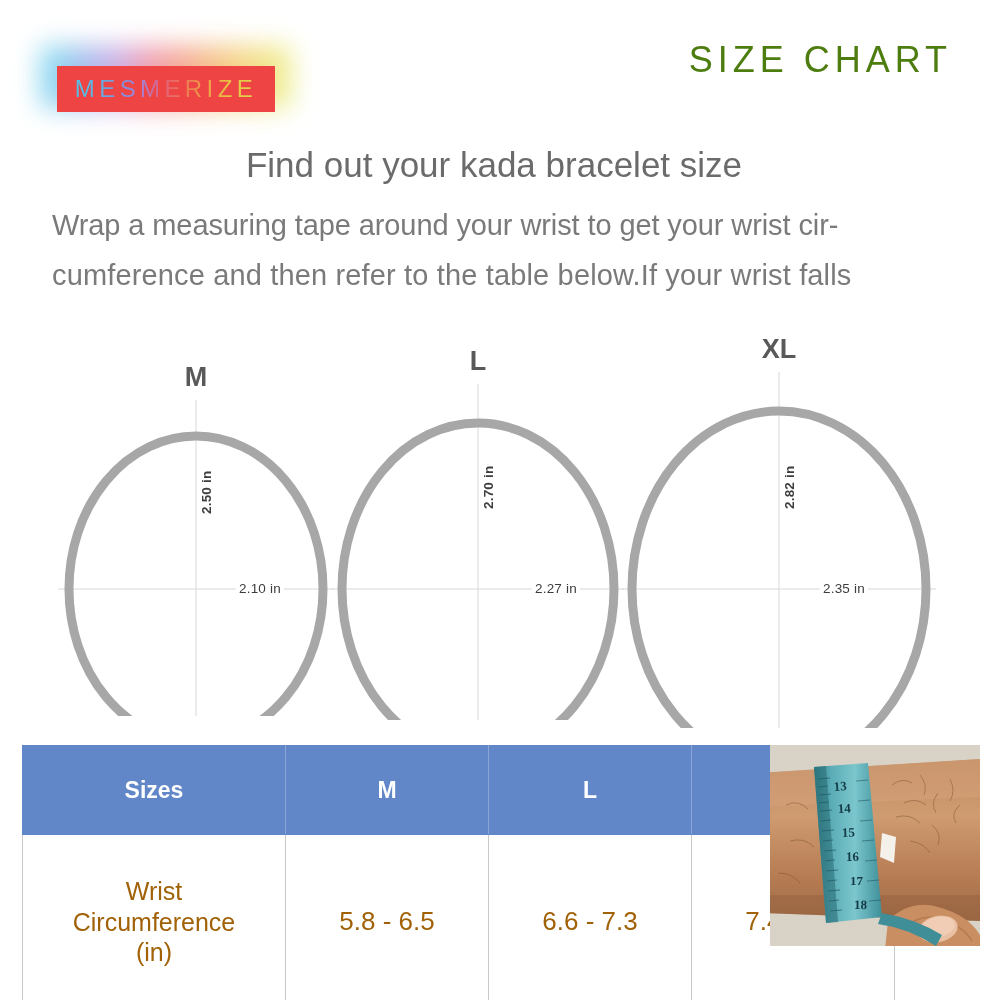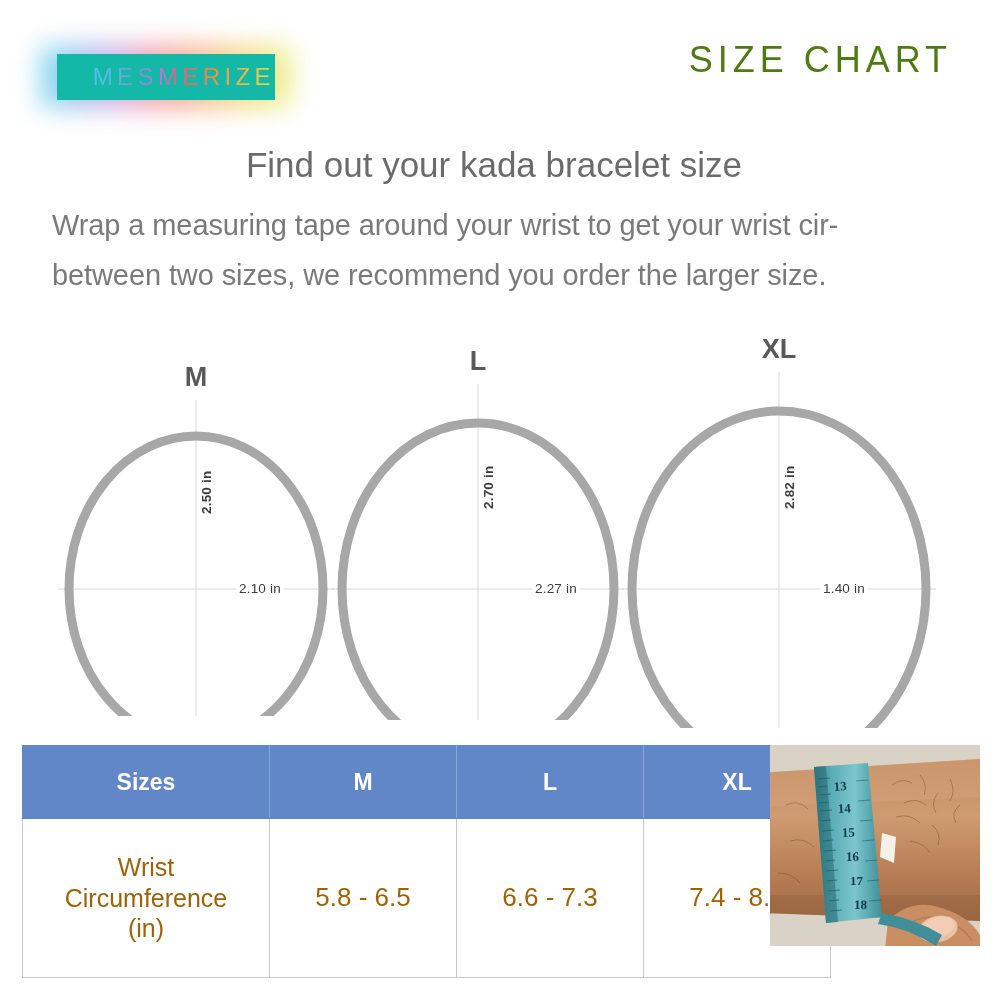--- a/index.html
+++ b/index.html
@@ -32,27 +32,27 @@
     background: linear-gradient(95deg,
        #49c7e8 0%, #4fb9e6 9%, #7a8fe0 20%,
        #b080d8 31%, #e8627f 43%, #ef7a55 57%,
        #f0a340 70%, #edc741 82%, #e6e04a 94%, #dff06a 100%);
     filter: blur(13px);
     opacity: 0.62;
     border-radius: 6px;
   }
   #logo-box {
     position: absolute;
-    left: 17px; top: 8px;
+    left: 17px; top: 20px;
     width: 218px;
     height: 46px;
-    background: #14b8a6;
+    background: #ef4444;
     display: flex;
     align-items: center;
-    justify-content: flex-end;
+    justify-content: center;
   }
   #logo-text {
     font-family: "Liberation Sans", sans-serif;
     font-size: 24px;
     font-weight: 300;
     letter-spacing: 4.4px;
     white-space: nowrap;
     background-image: linear-gradient(92deg,
        #4fc3e8 0%, #5fb3e2 12%, #8091dc 26%,
        #a97fd2 37%, #e2607c 48%, #ec7a55 60%,
@@ -155,21 +155,21 @@
     left: 22px;
     top: 745px;
     width: 740px;
     border-collapse: collapse;
     table-layout: fixed;
   }
   #size-table th, #size-table td {
     border: 1px solid #c9c9c9;
     text-align: center;
     vertical-align: middle;
-    padding: 8px;
+    padding: 16px;
   }
   #size-table thead th {
     height: 56px;
     background: #6287c9;
     color: #ffffff;
     font-size: 23px;
     font-weight: 700;
     border-color: #6287c9;
     border-right: 1px solid #8ba6d6;
   }
@@ -208,21 +208,21 @@
     <span id="logo-text">MESMERIZE</span>
   </div>
 </div>
 
 <div id="size-chart-title">SIZE CHART</div>
 
 <div id="heading">Find out your kada bracelet size</div>
 
 <div id="intro-paragraph">
   <span class="pline l1">Wrap a measuring tape around your wrist to get your wrist cir-</span>
-  <span class="pline l3">between two sizes, we recommend you order the larger size.</span>
+  <span class="pline l2">cumference and then refer to the table below.If your wrist falls</span>
 </div>
 
 <div id="rings-area">
 
   <div class="ring-group" style="left:58px; top:24px; width:276px; height:352px;">
     <div class="ring-label" style="top:0px;">M</div>
     <svg class="ring-svg" width="276" height="352" viewBox="0 0 276 352" style="top:0px;">
       <line x1="0" y1="225" x2="276" y2="225" stroke="#d8d8d8" stroke-width="1"></line>
       <line x1="138" y1="36" x2="138" y2="352" stroke="#d8d8d8" stroke-width="1"></line>
       <ellipse cx="138" cy="225" rx="127" ry="153" fill="none" stroke="#a7a7a7" stroke-width="9"></ellipse>
@@ -243,21 +243,21 @@
   </div>
 
   <div class="ring-group" style="left:622px; top:-4px; width:314px; height:392px;">
     <div class="ring-label" style="top:0px;">XL</div>
     <svg class="ring-svg" width="314" height="392" viewBox="0 0 314 392" style="top:0px;">
       <line x1="0" y1="253" x2="314" y2="253" stroke="#d8d8d8" stroke-width="1"></line>
       <line x1="157" y1="36" x2="157" y2="392" stroke="#d8d8d8" stroke-width="1"></line>
       <ellipse cx="157" cy="253" rx="147" ry="178" fill="none" stroke="#a7a7a7" stroke-width="9"></ellipse>
     </svg>
     <div class="dim-v" style="left:159px; top:175px;">2.82 in</div>
-    <div class="dim-h" style="left:198px; top:244px;">1.40 in</div>
+    <div class="dim-h" style="left:198px; top:244px;">2.35 in</div>
   </div>
 
 </div>
 
 <table id="size-table">
   <thead>
     <tr>
       <th style="width:230px;">Sizes</th>
       <th style="width:170px;">M</th>
       <th style="width:170px;">L</th>

